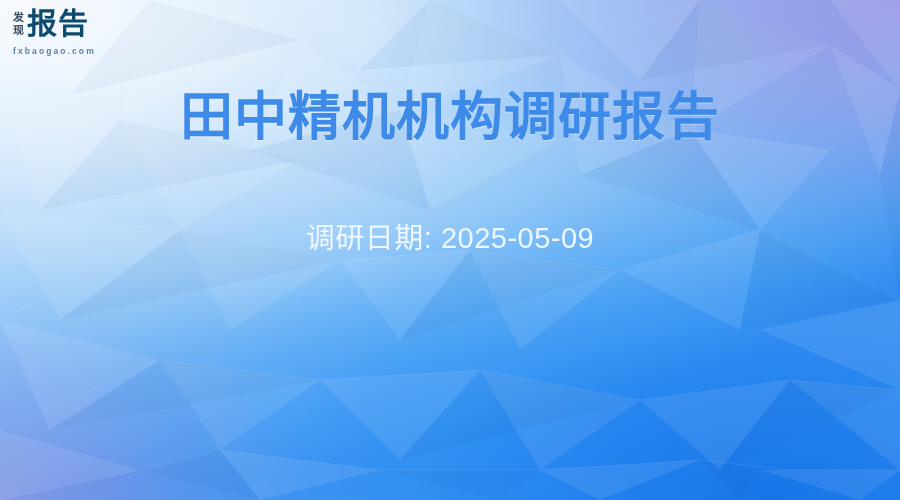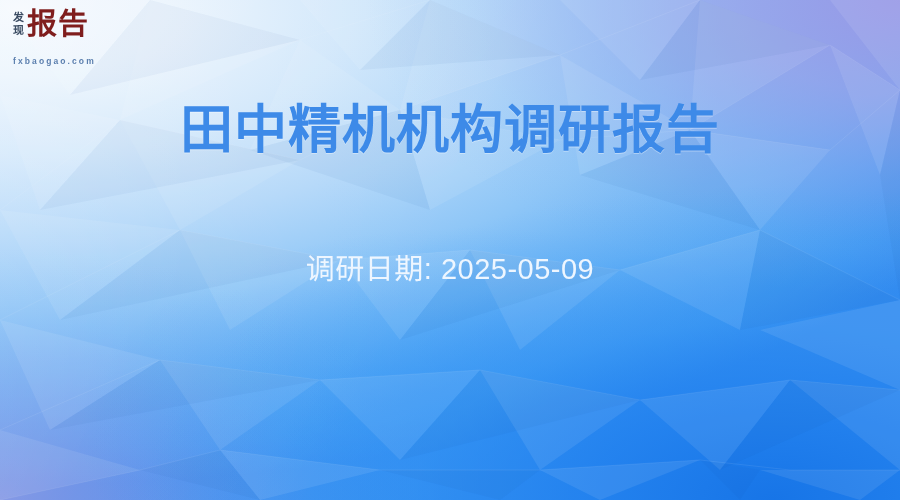--- a/index.html
+++ b/index.html
@@ -75,52 +75,52 @@
     font-size: 11px;
     line-height: 13px;
     font-weight: 700;
     color: #3a4b62;
     letter-spacing: 0;
   }
   .logo-main {
     font-size: 30px;
     line-height: 30px;
     font-weight: 700;
-    color: #7f1d1d;
+    color: #0c4a6e;
     letter-spacing: 1px;
   }
   .logo-url {
-    margin-top: 17px;
+    margin-top: 7px;
     font-size: 8.5px;
     line-height: 10px;
     font-weight: 700;
     color: #5b7fae;
     letter-spacing: 2.1px;
     font-family: "Liberation Sans", "DejaVu Sans", sans-serif;
   }
 
   
   .center {
     position: absolute;
     left: 0;
     right: 0;
     top: 84px;
     text-align: center;
   }
   .report-title {
-    margin: 13px;
+    margin: 0;
     font-size: 53px;
     line-height: 66px;
     font-weight: 700;
     color: #3d8ae8;
     letter-spacing: 1px;
     text-shadow: 0 1px 0 rgba(255,255,255,0.35);
   }
   .report-subtitle {
-    margin: 18px;
+    margin: 0;
     padding-top: 68px;
     font-size: 29px;
     line-height: 40px;
     font-weight: 400;
     color: #eef6ff;
     letter-spacing: 0.5px;
   }
 
   
   .slogan {

